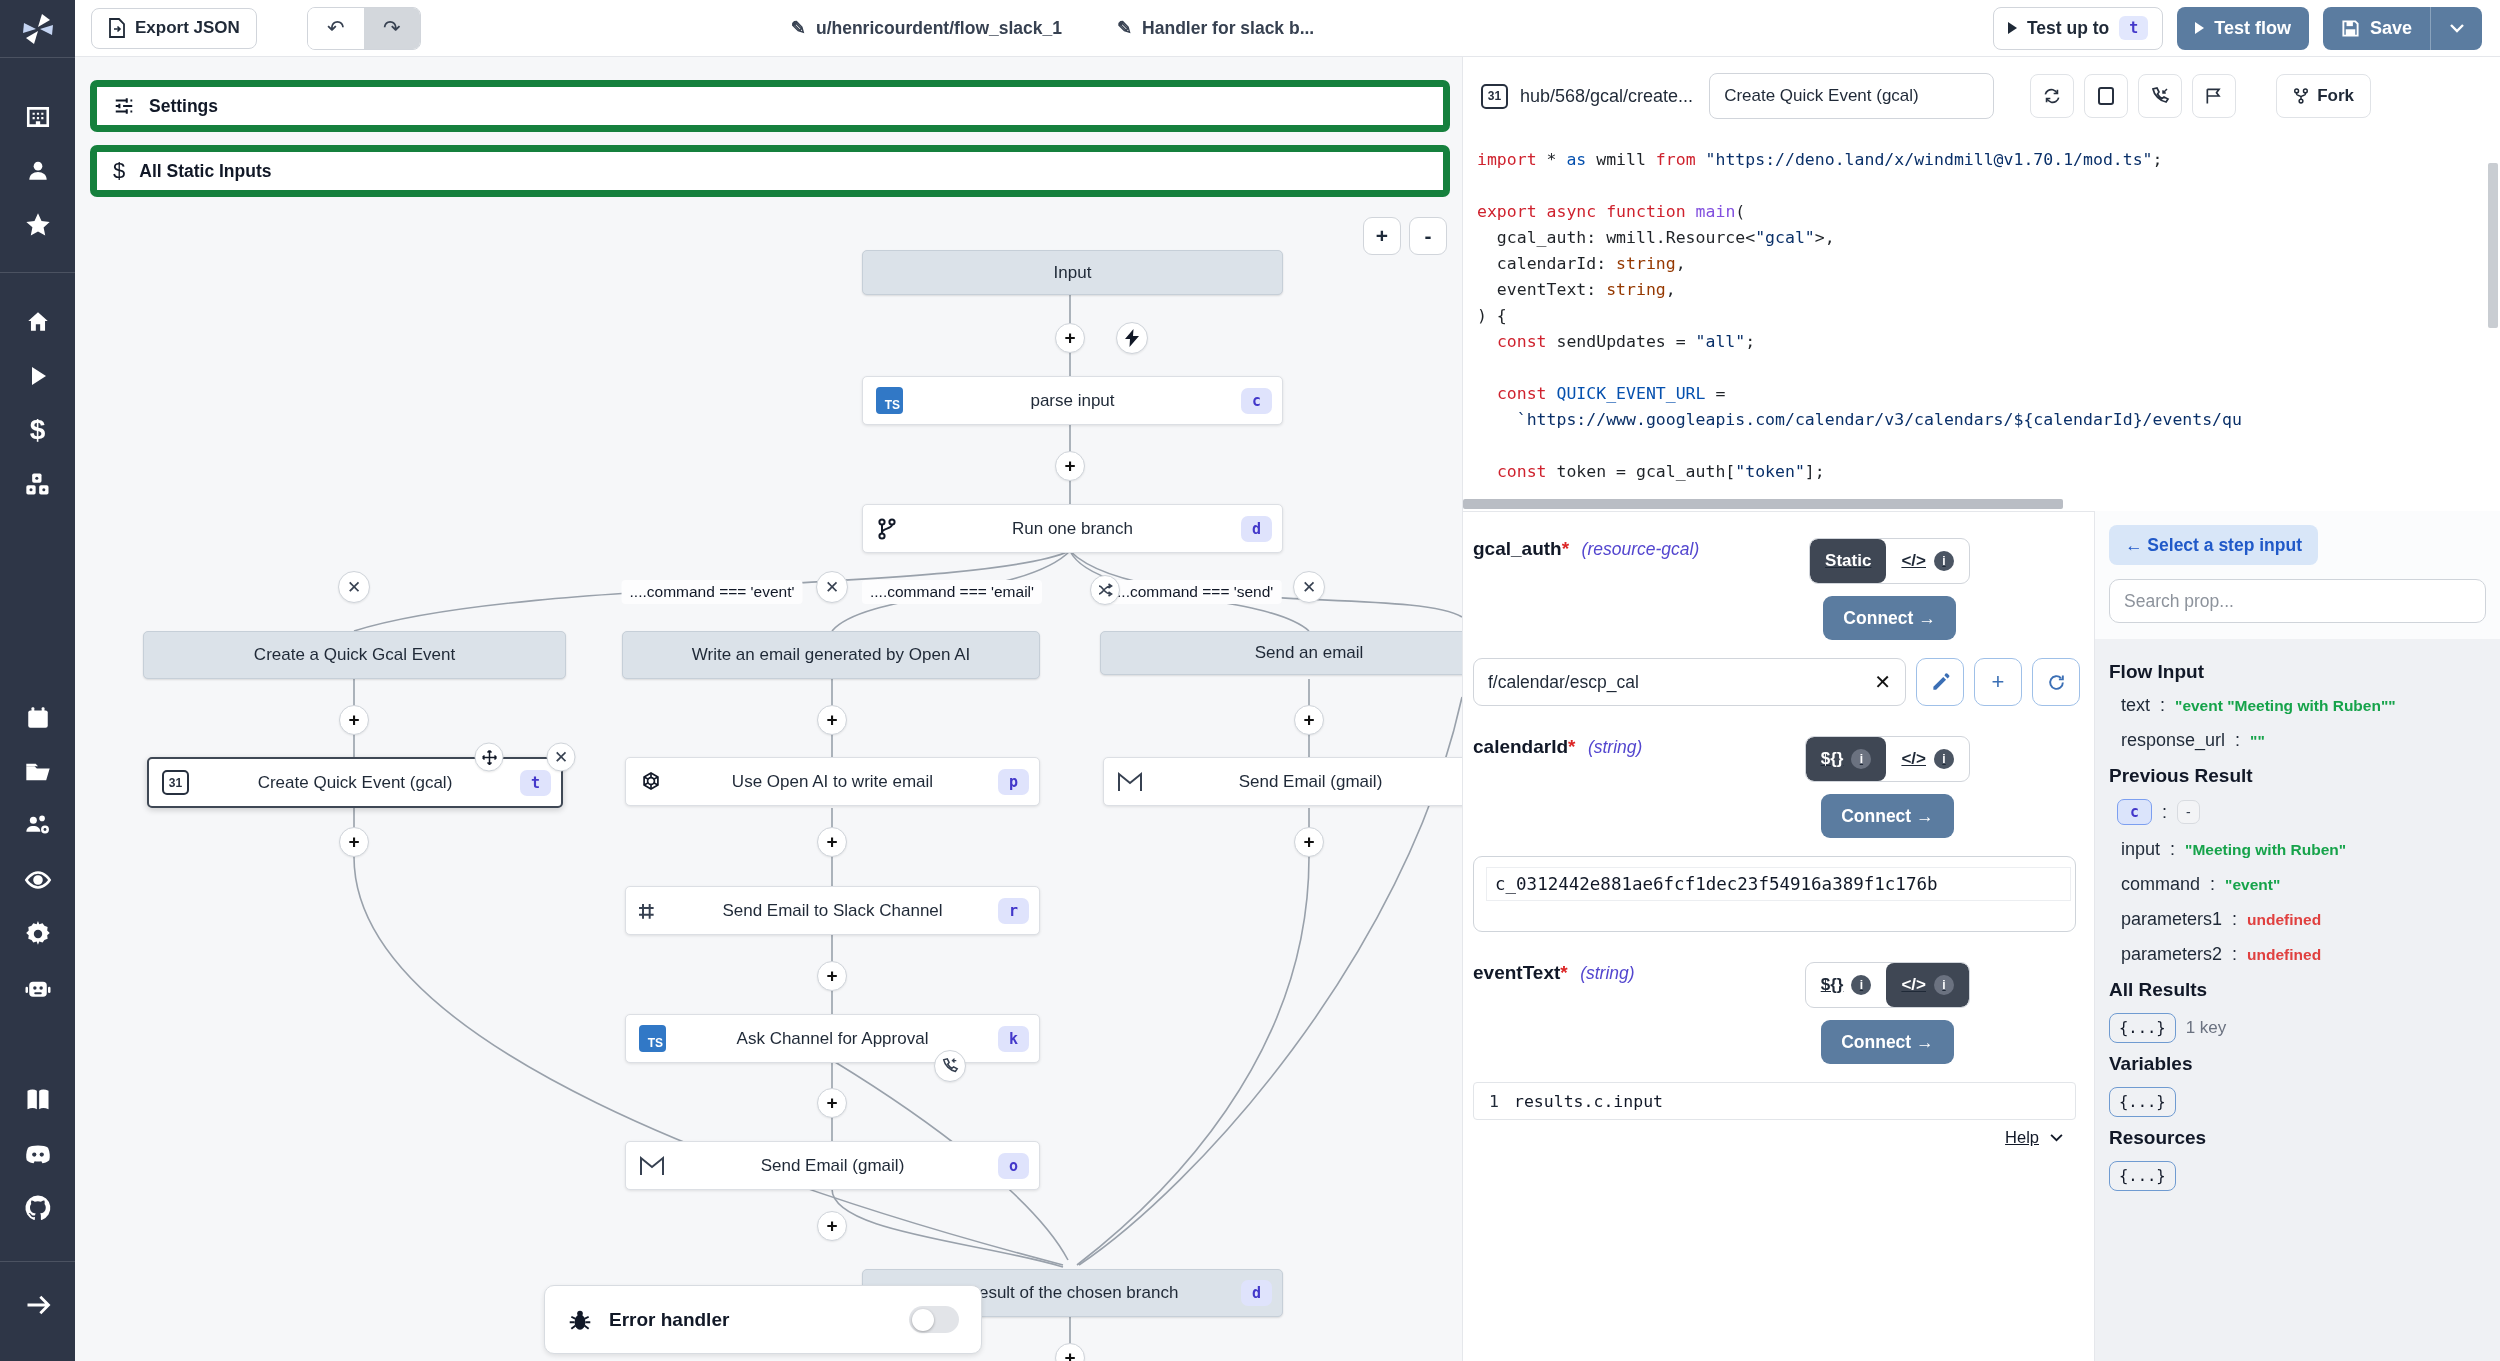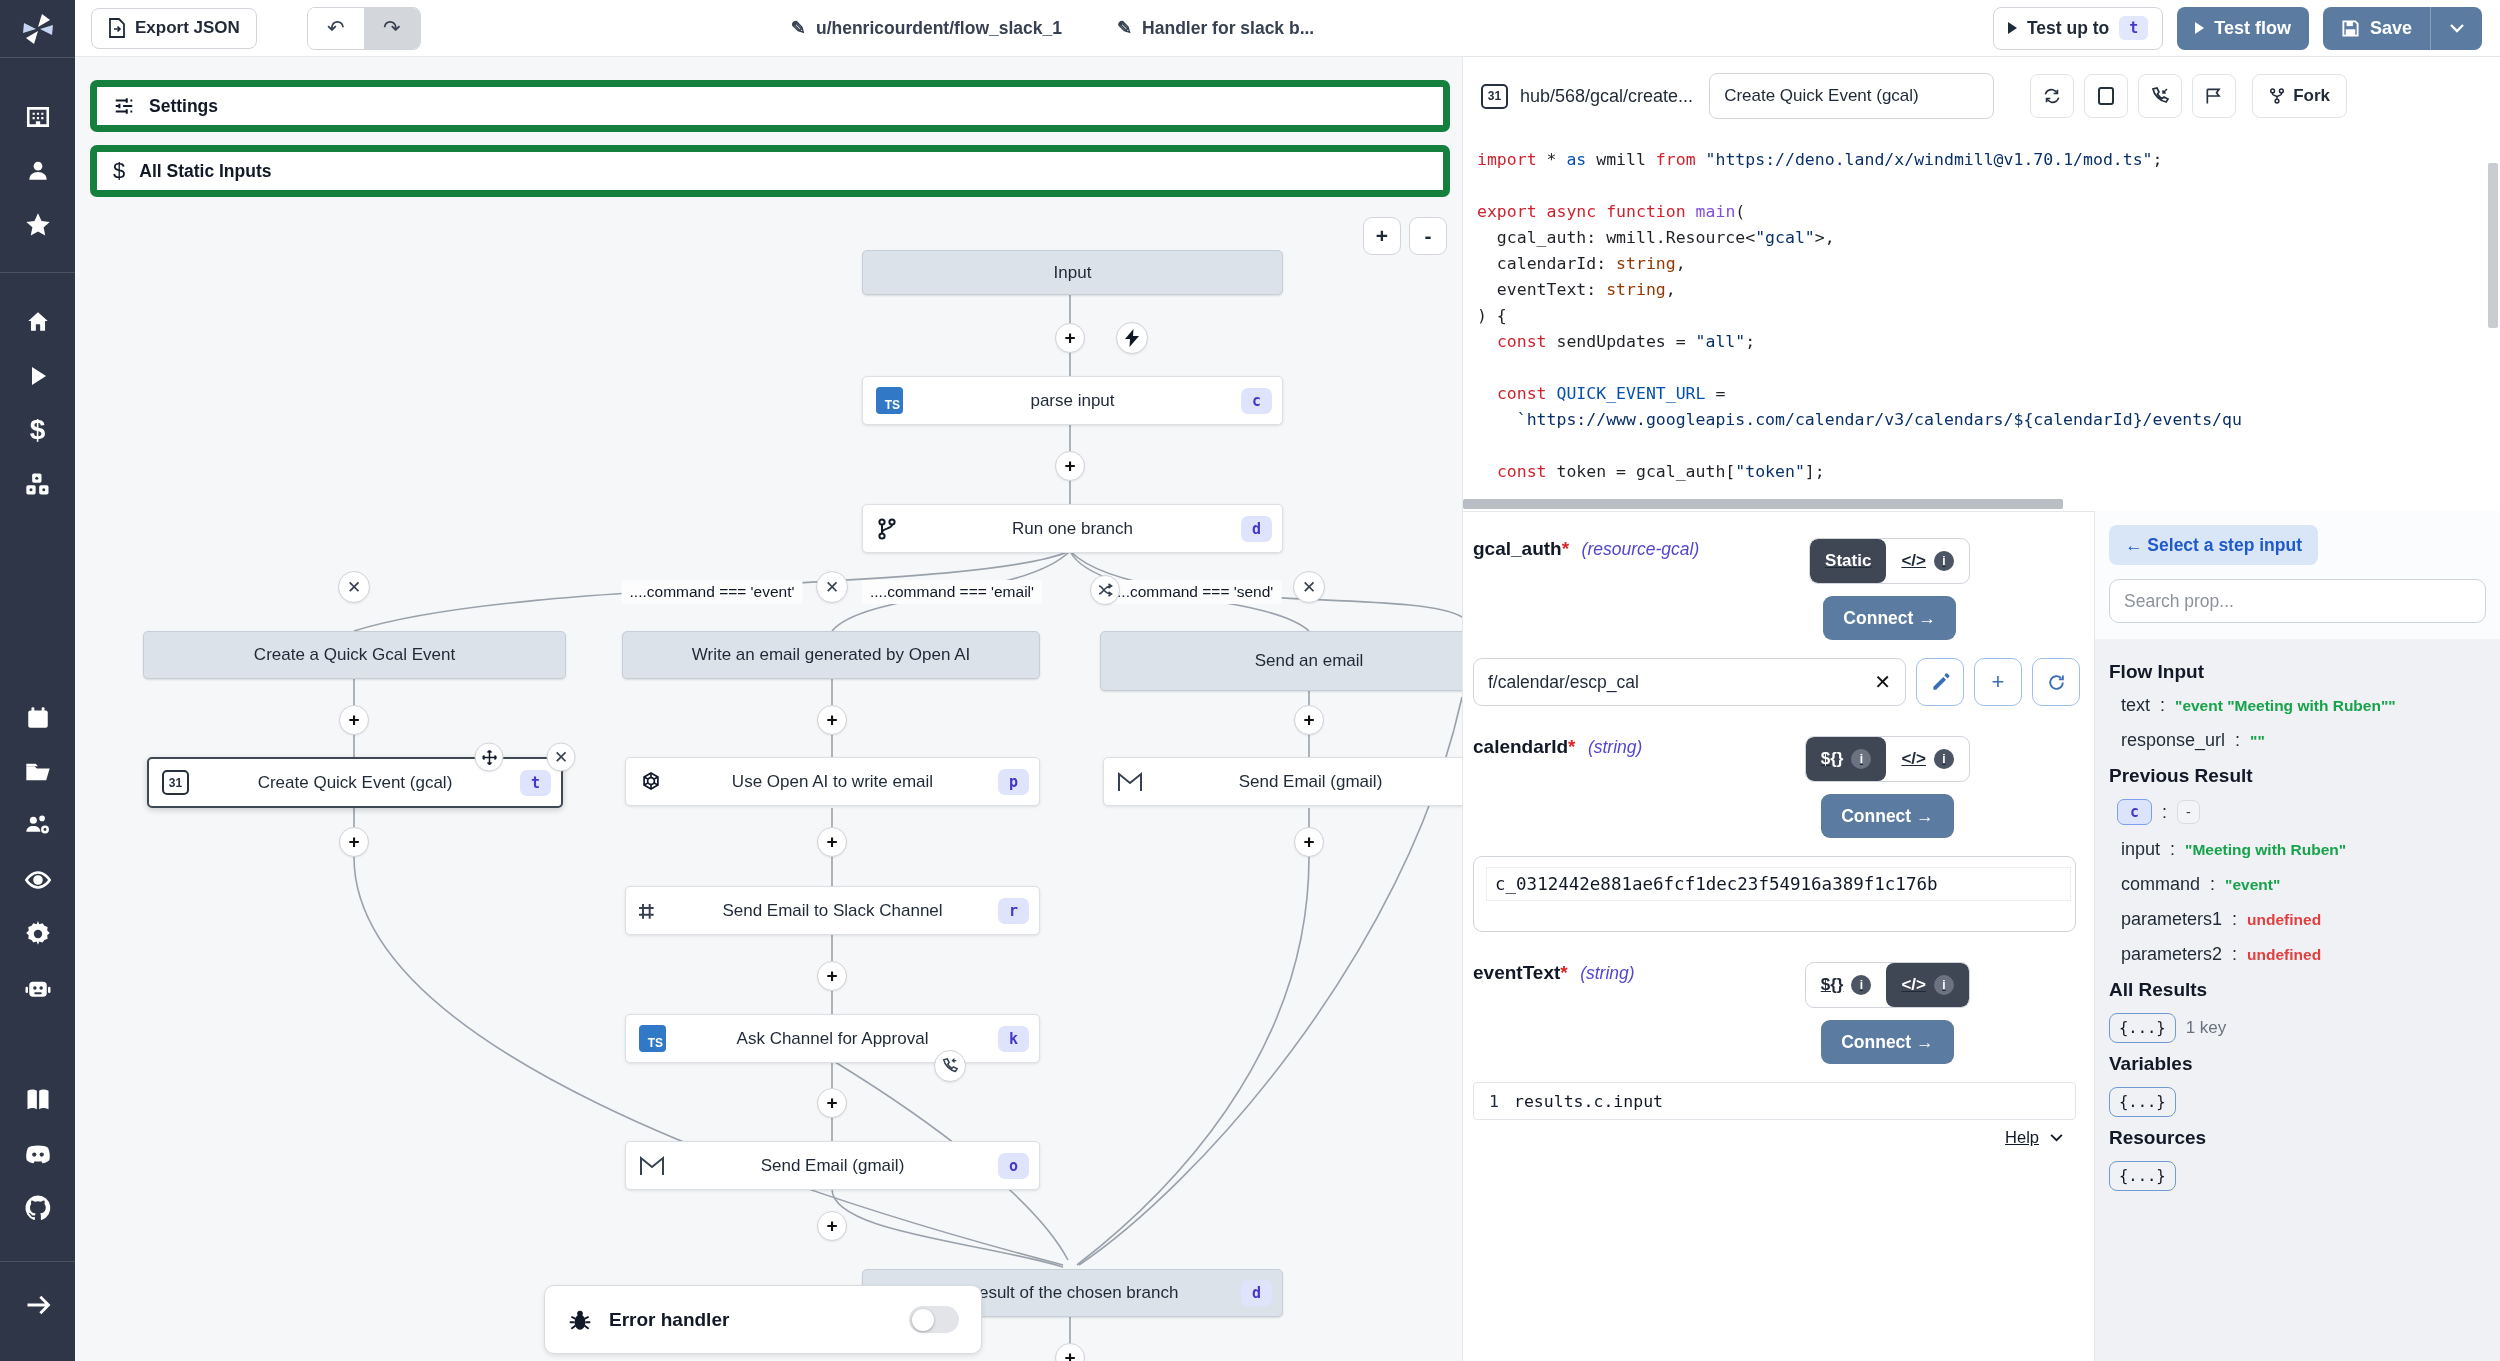--- a/index.html
+++ b/index.html
@@ -84,21 +84,21 @@
   
   .rpanel { position:absolute; left:1462px; top:57px; width:1038px; height:1304px; background:#fff;
     border-left:1px solid #e5e7eb; display:flex; flex-direction:column; }
   .code-header { height:78px; display:flex; align-items:center; gap:16px; padding:0 18px; }
   .hubpath { display:flex; align-items:center; gap:12px; font-size:18px; color:#1f2937; }
   .summary-input { width:285px; height:46px; border:1px solid #d1d5db; border-radius:8px; font-size:17px;
     color:#1f2937; padding:0 14px; font-family:"Liberation Sans", sans-serif; }
   .ic-btn { width:44px; height:44px; border:1px solid #e0e3e7; border-radius:8px; background:#fff;
     display:flex; align-items:center; justify-content:center; color:#27303f; cursor:pointer; }
   .fork-btn { display:flex; align-items:center; gap:8px; border:1px solid #e0e3e7; border-radius:8px;
-    height:44px; padding:0 16px; font-size:17px; font-weight:700; color:#1f2937; background:#fff; cursor:pointer; }
+    height:44px; padding:0 16px; font-size:17px; font-weight:700; color:#1f2937; background:#fff; cursor:pointer; margin-left:24px;}
   .code-wrap { position:relative; height:362px; overflow:hidden; }
   .code { font-family:"DejaVu Sans Mono", monospace; font-size:16.5px; line-height:26px; padding:12px 0 0 14px; white-space:pre; }
   .tk-k{color:#cf222e} .tk-k2{color:#0550ae} .tk-f{color:#8250df} .tk-s{color:#0a3069}
   .tk-t{color:#953800} .tk-c{color:#0550ae} .tk-p{color:#1f2328}
   .hscroll { position:relative; height:14px; }
   .hscroll .thumb { position:absolute; left:0; top:2px; height:10px; width:600px; background:#b9bdc4; border-radius:2px; }
   .vscroll { position:absolute; right:2px; top:28px; width:10px; height:165px; background:#c9cdd2; border-radius:2px; }
 
   .bottom { flex:1; display:flex; min-height:0; }
   .form-col { width:631px; border-top:1px solid #e5e7eb; display:flex; flex-direction:column; }
@@ -434,21 +434,21 @@
       <span class="nlabel">Run one branch</span>
       <span class="nbadge">d</span>
     </div>
 
     <div class="fnode gray" style="left:68px; top:574px; width:423px; height:48px">
       <span>Create a Quick Gcal Event</span>
     </div>
     <div class="fnode gray" style="left:547px; top:574px; width:418px; height:48px">
       <span>Write an email generated by Open AI</span>
     </div>
-    <div class="fnode gray" style="left:1025px; top:574px; width:418px; height:60px">
+    <div class="fnode gray" style="left:1025px; top:574px; width:418px; height:44px">
       <span>Send an email</span>
     </div>
 
     <div class="fnode selected" style="left:72px; top:700px; width:416px; height:51px">
       <span class="nicon">
           <span class="cal31">31</span>
         </span>
       <span class="nlabel">Create Quick Event (gcal)</span>
       <span class="nbadge">t</span>
     </div>

